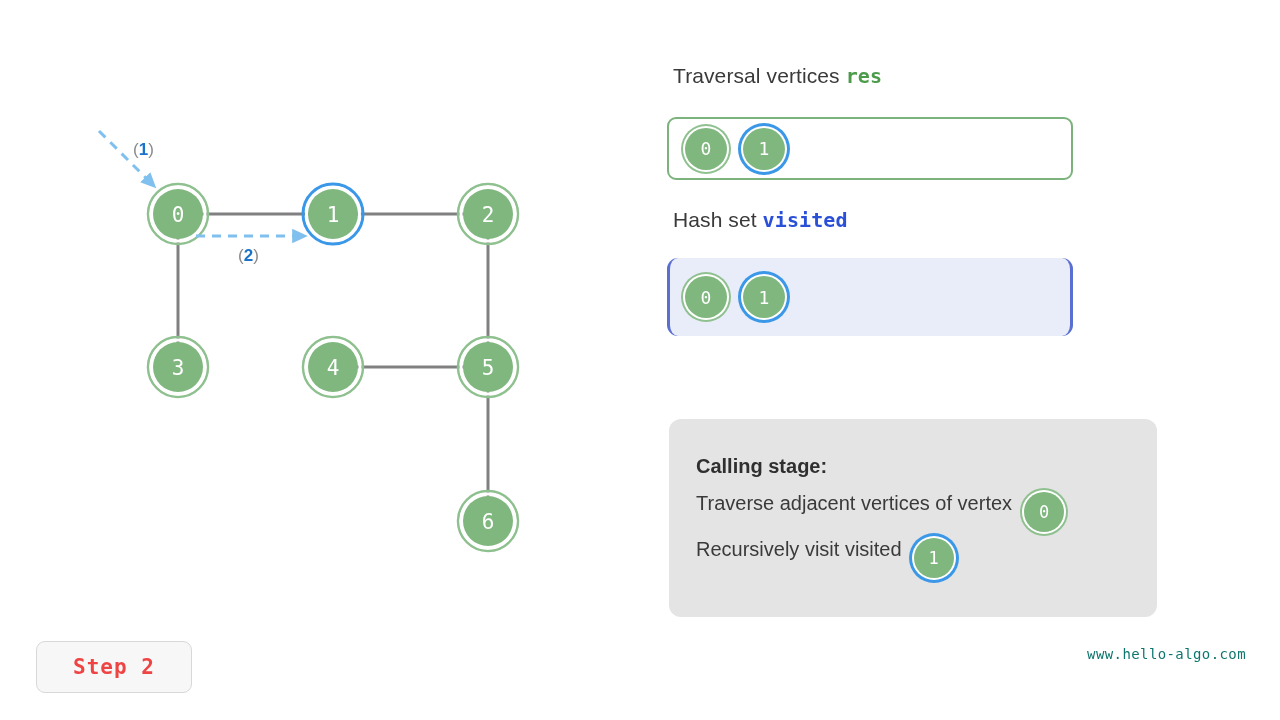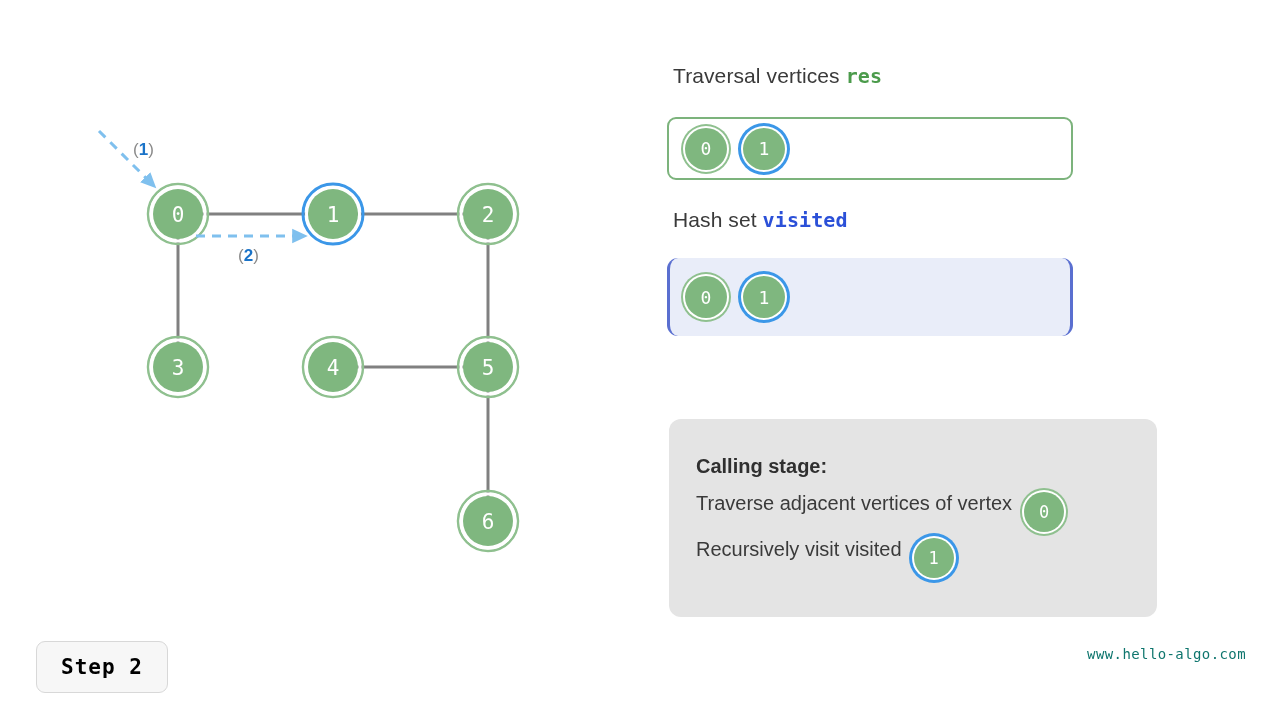--- a/index.html
+++ b/index.html
@@ -151,33 +151,33 @@
   }
   .stage-line .token { margin-left: 12px; }
   .stage-line .token.normal { width: 40px; height: 40px; font-size: 17px; }
   .stage-line .token.active { width: 40px; height: 40px; font-size: 17px; }
 
   
   #step-badge {
     position: absolute;
     left: 36px;
     top: 641px;
-    width: 132px;
+    width: 156px;
     height: 52px;
     box-sizing: border-box;
     border: 1.5px solid #d8d8d8;
     border-radius: 9px;
     background: #f7f7f7;
     display: flex;
     align-items: center;
     justify-content: center;
     font-family: "DejaVu Sans Mono", monospace;
     font-size: 21px;
     font-weight: bold;
-    color: #000000;
+    color: #ef4444;
     letter-spacing: 1px;
   }
   #watermark {
     position: absolute;
     right: 34px;
     top: 646px;
     font-family: "DejaVu Sans Mono", monospace;
     font-size: 14px;
     color: #0f766e;
     letter-spacing: 0.4px;

